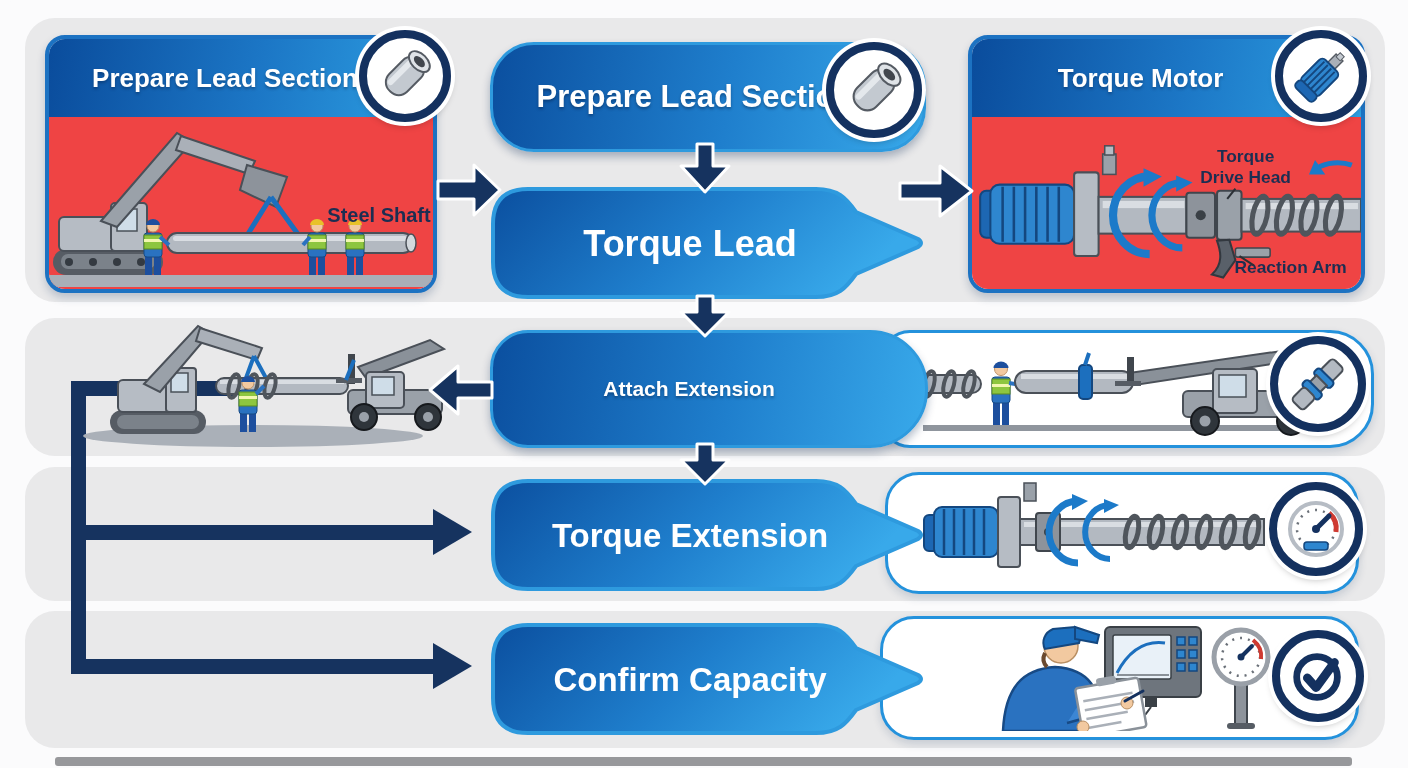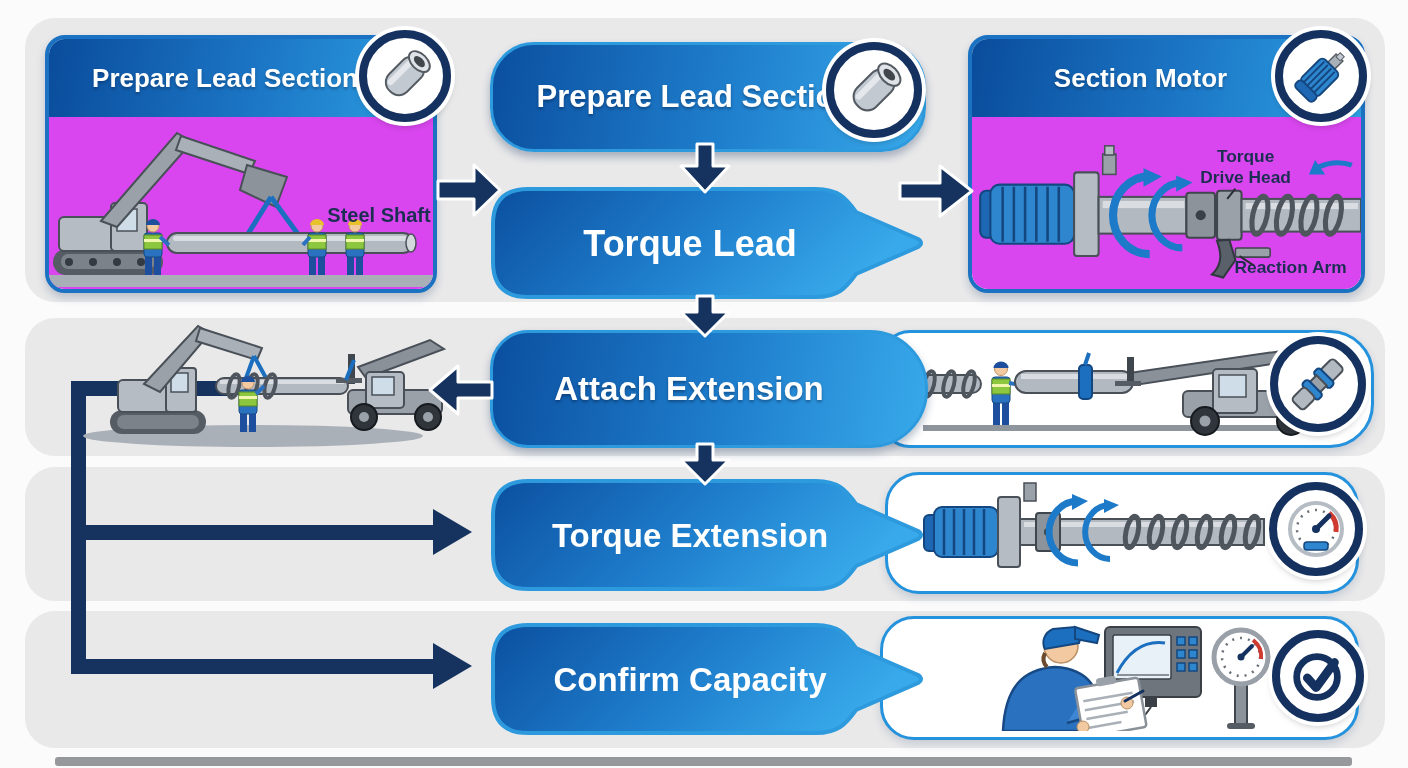--- a/index.html
+++ b/index.html
@@ -7,21 +7,21 @@
          font-family:"Liberation Sans",sans-serif;border-radius:18px;}
   .band{position:absolute;left:25px;width:1360px;background:#e9e9ea;border-radius:30px;z-index:1;}
   .wires{position:absolute;left:0;top:0;z-index:2;pointer-events:none;}
   .arrows{position:absolute;left:0;top:0;z-index:30;pointer-events:none;}
   .illus{position:absolute;z-index:15;}
   .photo-panel{position:absolute;border:4px solid #1c72c2;border-radius:20px;background:#fff;
                box-shadow:0 5px 9px rgba(20,50,95,.22);overflow:hidden;z-index:10;}
   .panel-head{height:78px;background:linear-gradient(100deg,#0a4c9c,#1c77c6 55%,#2d9fe2);
               display:flex;align-items:center;justify-content:center;}
   .panel-title{color:#fff;font-weight:bold;font-size:26px;text-shadow:0 2px 3px rgba(0,20,50,.35);}
-  .panel-body{position:relative;height:calc(100% - 78px);background:#d946ef;}
+  .panel-body{position:relative;height:calc(100% - 78px);background:#ef4444;}
   .pill-rect,.pill-round{position:absolute;background:linear-gradient(100deg,#0b4f9f,#1f7fcd 55%,#38a9ea);
       border:3px solid #2e9ade;box-shadow:0 5px 9px rgba(8,38,80,.3);display:flex;align-items:center;
       justify-content:center;z-index:20;}
   .pill-rect{border-radius:44px;}
   .pill-round{border-radius:38px 58px 58px 38px;}
   .pill-label{color:#fff;font-weight:bold;text-shadow:0 2px 3px rgba(0,20,50,.4);}
   .pill-svg{position:absolute;z-index:20;}
   .pilltext{font-weight:bold;fill:#ffffff;}
   .white-panel{position:absolute;background:#fff;border:3px solid #2492dc;border-radius:30px 44px 44px 30px;
                box-shadow:0 4px 8px rgba(20,50,95,.16);overflow:hidden;z-index:8;}
@@ -126,21 +126,21 @@
           <stop offset="0.55" stop-color="#1f7fcd"></stop>
           <stop offset="1" stop-color="#38a9ea"></stop>
     </linearGradient>
       </defs>
     <path d="M38,3 H326 C348,3 356,12 366,26 L428,53 Q434,57 428,61 L366,88 C356,102 348,111 326,111 H38 Q3,111 3,76 V38 Q3,3 38,3 Z" fill="url(#gpB)" stroke="#2e9ade" stroke-width="4"></path>
     <text x="200" y="70" text-anchor="middle" class="pilltext" font-size="36">Torque Lead</text>
   </svg>
 
   <div class="photo-panel" style="left:968px;top:35px;width:389px;height:250px;">
     <div class="panel-head">
-      <span class="panel-title" style="padding-right:52px;">Section Motor</span>
+      <span class="panel-title" style="padding-right:52px;">Torque Motor</span>
     </div>
     <div class="panel-body">
       <svg width="100%" height="100%" viewBox="0 0 381 168">
 
         <rect x="8" y="72" width="16" height="46" rx="6" fill="#1d67b3" stroke="#14477f" stroke-width="2"></rect>
         <rect x="18" y="66" width="82" height="58" rx="9" fill="#2e86cf" stroke="#14477f" stroke-width="2"></rect>
         <path d="M30,68 V122 M41,68 V122 M52,68 V122 M63,68 V122 M74,68 V122 M85,68 V122" stroke="#14477f" stroke-width="2.5"></path>
         <rect x="100" y="54" width="24" height="82" rx="3" fill="#b6bcc4" stroke="#4a5058" stroke-width="2"></rect>
         <rect x="128" y="36" width="13" height="20" fill="#9aa1a9" stroke="#4a5058" stroke-width="1.5"></rect>
         <rect x="130" y="28" width="9" height="9" fill="#b6bcc4" stroke="#4a5058" stroke-width="1.5"></rect>
@@ -217,21 +217,21 @@
     <rect x="300" y="76" width="94" height="24" rx="5" fill="#9aa1a9" stroke="#4a5058" stroke-width="2"></rect>
     <rect x="318" y="58" width="38" height="36" rx="4" fill="#b6bcc4" stroke="#4a5058" stroke-width="2"></rect>
     <rect x="324" y="63" width="22" height="18" fill="#cfdde8" stroke="#4a5058" stroke-width="1.5"></rect>
     <circle cx="316" cy="103" r="13" fill="#2f353b" stroke="#16191d" stroke-width="2"></circle>
       <circle cx="316" cy="103" r="5" fill="#9aa1a9"></circle>
     <circle cx="380" cy="103" r="13" fill="#2f353b" stroke="#16191d" stroke-width="2"></circle>
       <circle cx="380" cy="103" r="5" fill="#9aa1a9"></circle>
   </svg>
 
   <div class="pill-round" style="left:490px;top:330px;width:432px;height:112px;">
-    <span class="pill-label" style="font-size:33px;padding-right:40px;">Attach Extension</span>
+    <span class="pill-label" style="font-size:21px;padding-right:40px;">Attach Extension</span>
   </div>
 
   <div class="white-panel" style="left:880px;top:330px;width:488px;height:112px;">
     <svg width="482" height="106" viewBox="0 0 482 106">
       <rect x="40" y="92" width="390" height="6" fill="#8f959d"></rect>
 
       <rect x="6" y="42" width="92" height="18" rx="9" fill="#b3b9c1" stroke="#4a5058" stroke-width="2"></rect>
       <g fill="none" stroke="#4f555c" stroke-width="4">
         <ellipse cx="26" cy="51" rx="5" ry="13" transform="rotate(14 26 51)"></ellipse>
         <ellipse cx="46" cy="51" rx="5" ry="13" transform="rotate(14 46 51)"></ellipse>

